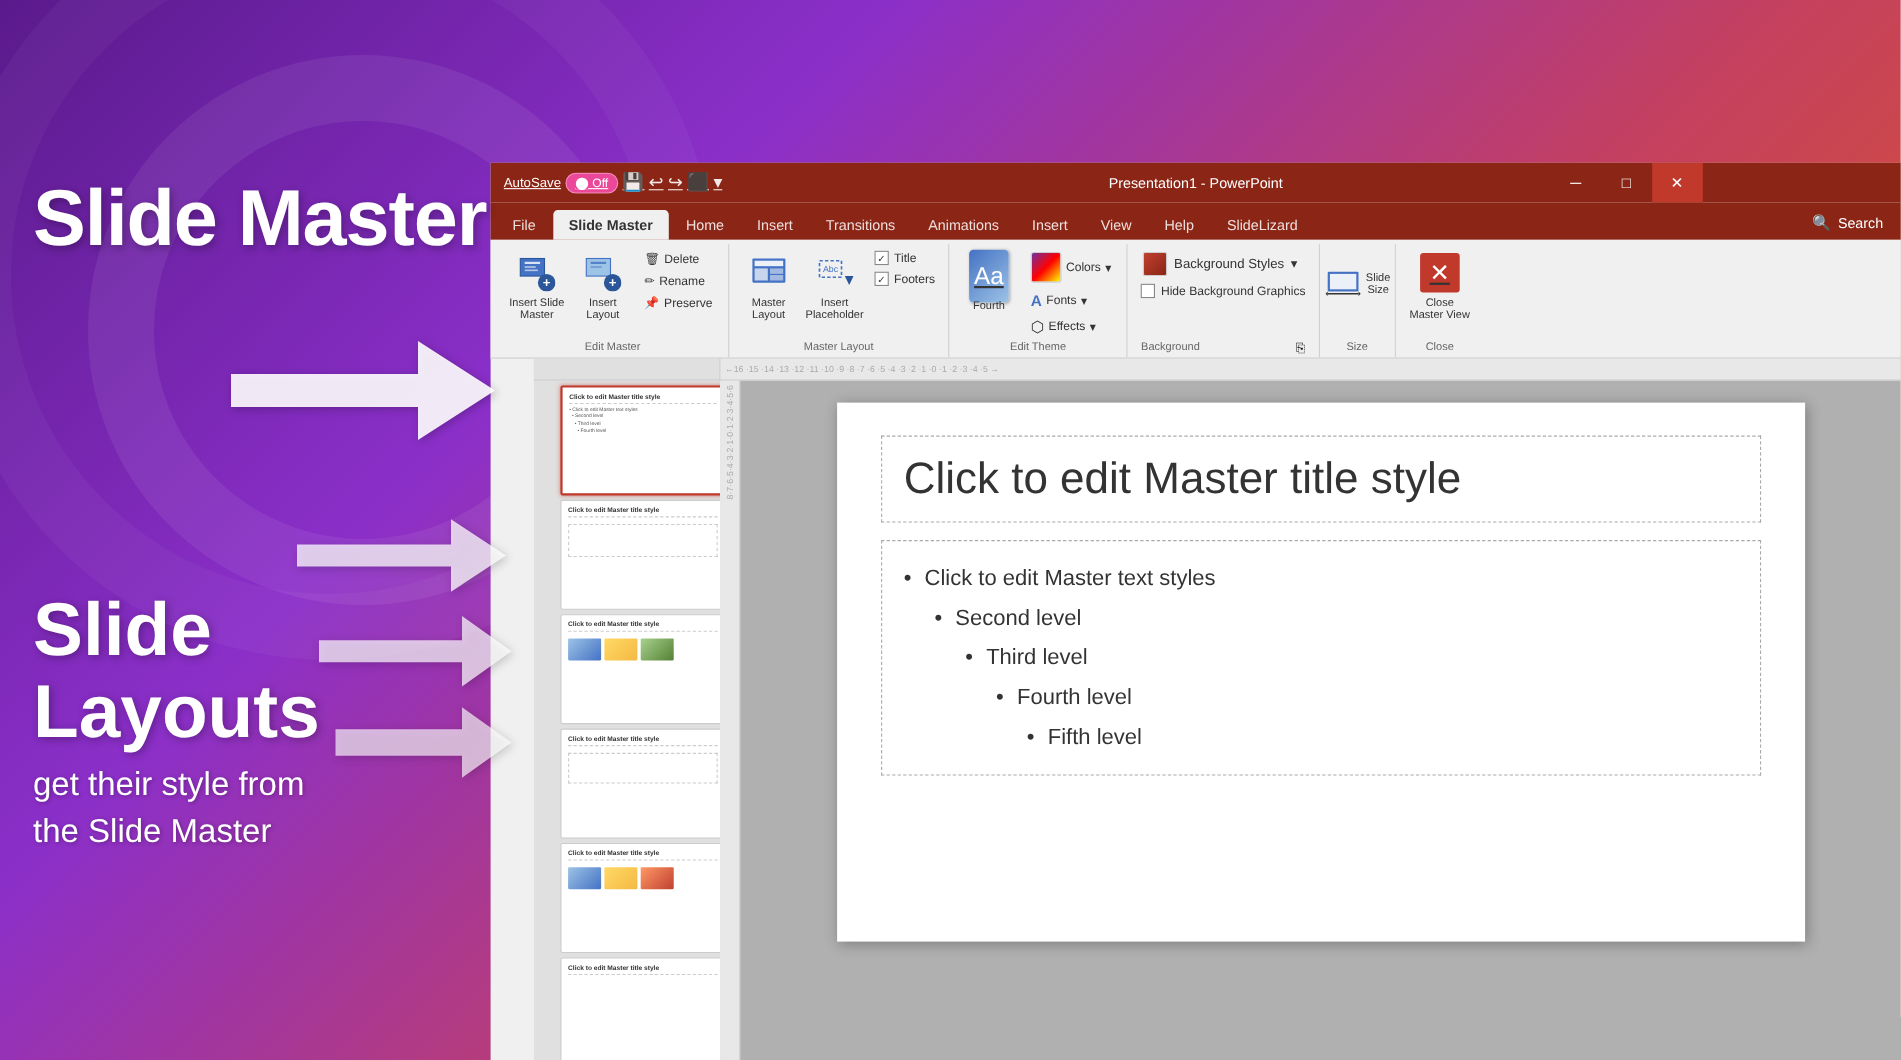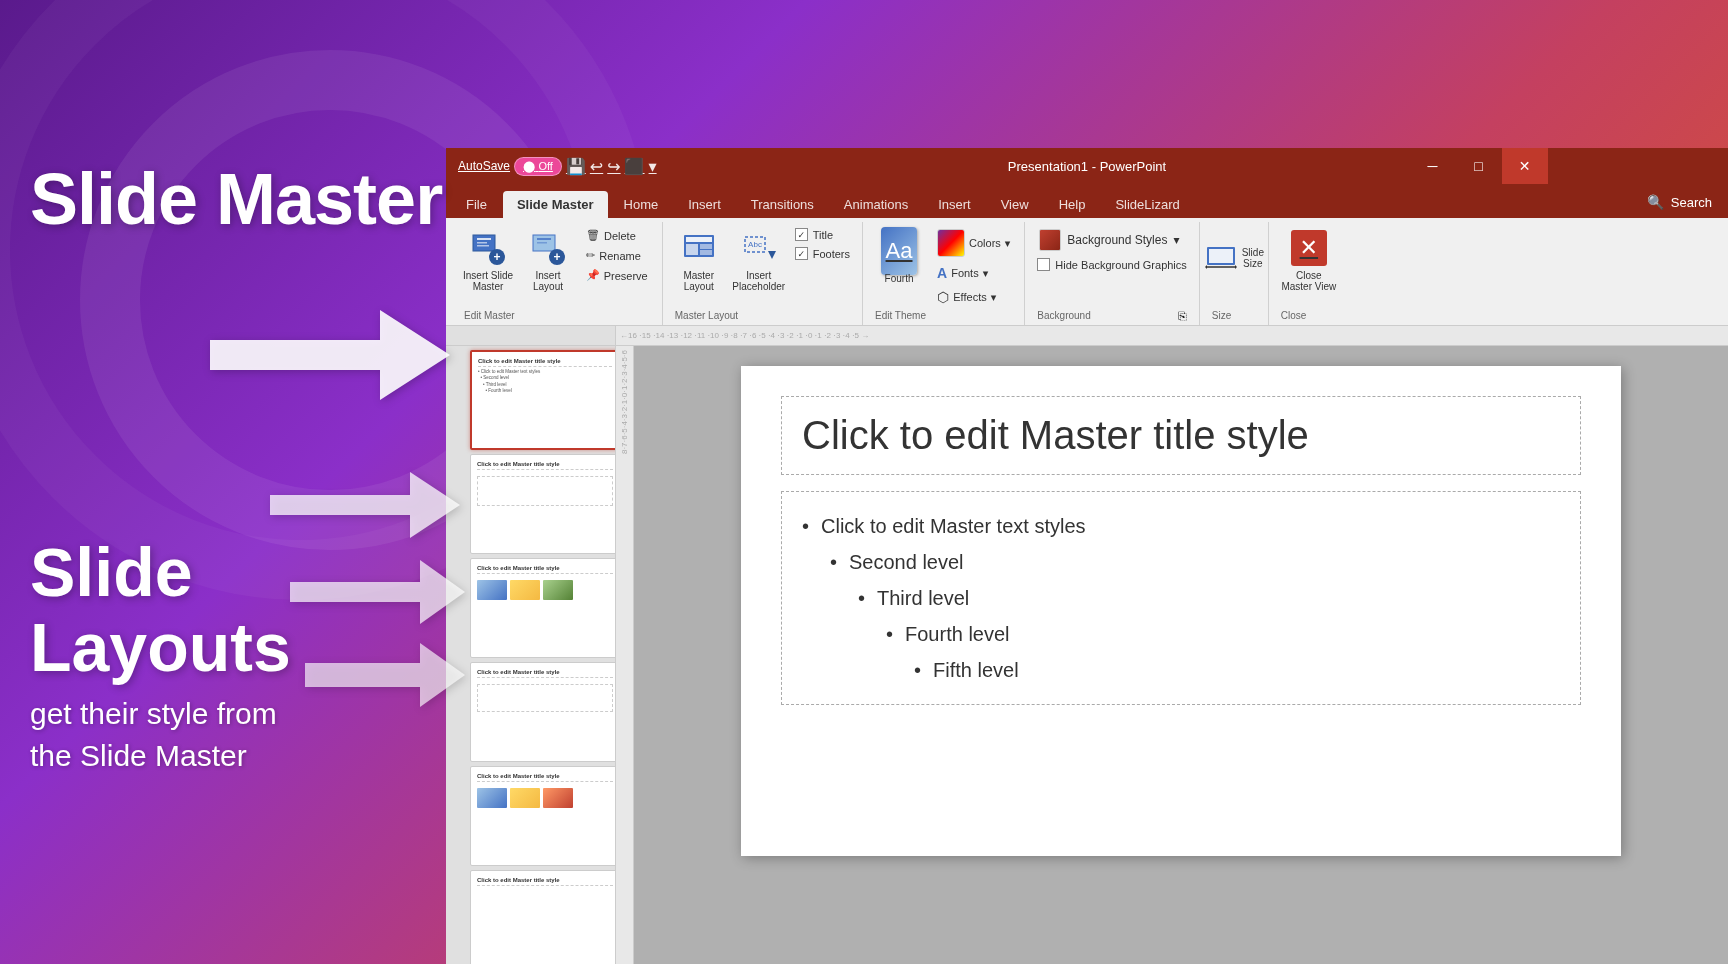--- a/index.html
+++ b/index.html
@@ -153,21 +153,21 @@
     .ribbon-group-content {
       display: flex;
       align-items: flex-start;
       gap: 4px;
       flex: 1;
       padding-top: 4px;
     }
     .ribbon-group-label {
       font-size: 10px;
       color: #666;
-      text-align: left;
+      text-align: center;
       padding: 2px 4px 4px;
       width: 100%;
     }
 
     
     .ribbon-btn-large {
       display: flex;
       flex-direction: column;
       align-items: center;
       justify-content: center;
@@ -293,20 +293,21 @@
       color: white;
       font-size: 22px;
       border-radius: 3px;
     }
 
     
     .main-area {
       display: flex;
       flex: 1;
       overflow: hidden;
+      margin-left: 39px;
     }
 
     
     .ruler-top {
       height: 20px;
       background: #e8e8e8;
       border-bottom: 1px solid #ccc;
       flex-shrink: 0;
       display: flex;
       align-items: center;

